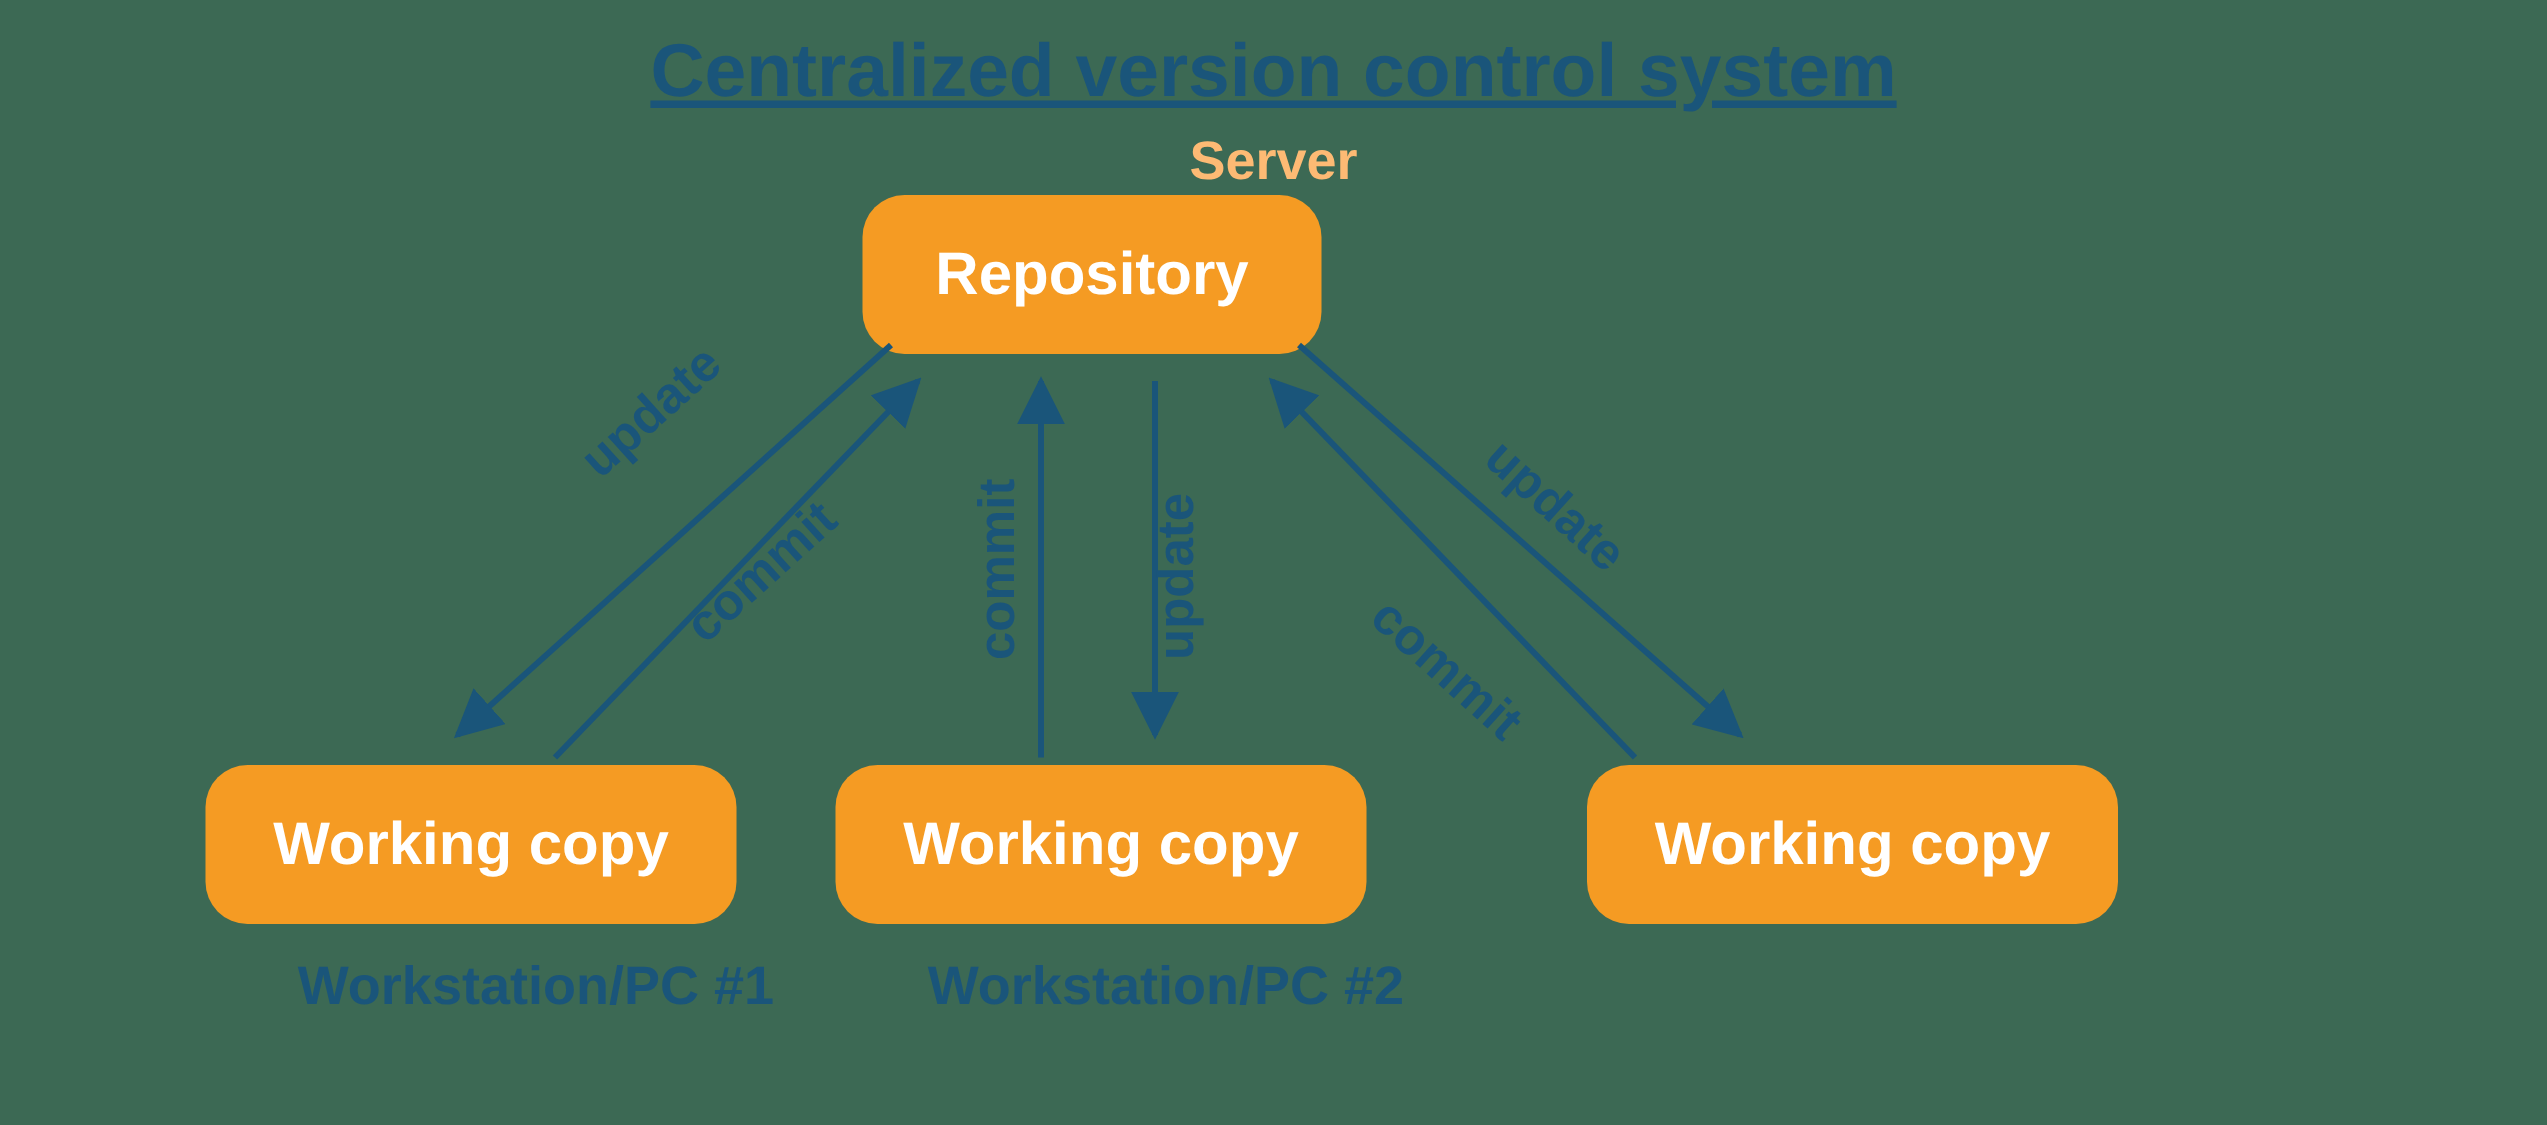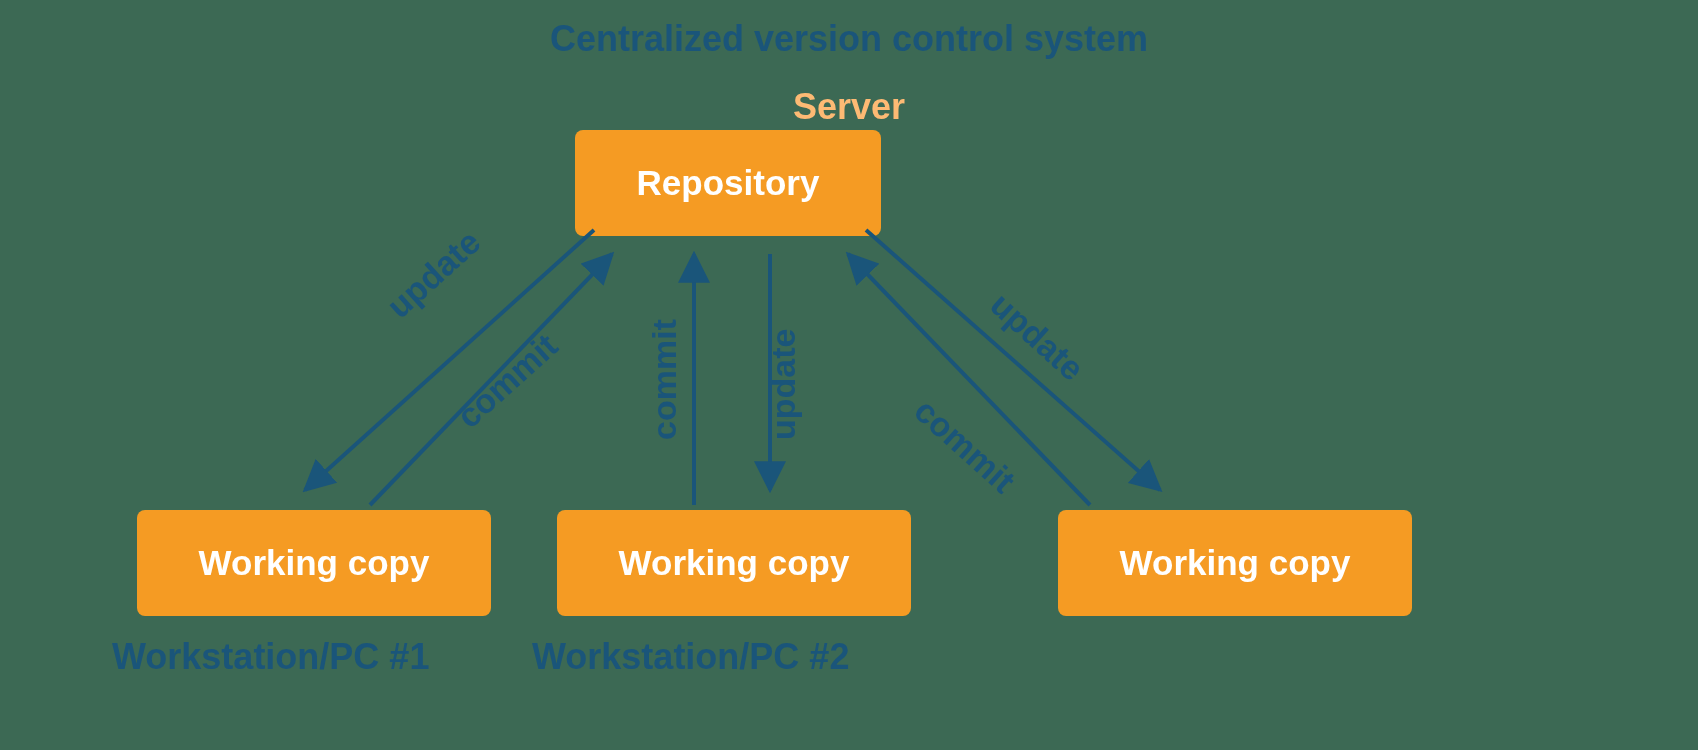--- a/index.html
+++ b/index.html
@@ -16,49 +16,50 @@
     width: 1698px;
     height: 750px;
   }
   .title {
     position: absolute;
     left: 0; right: 0;
     top: 18px;
     text-align: center;
     color: #1a557a;
     font-weight: 800;
-    font-size: 36px;
+    font-size: 50px;
+    text-decoration: underline;
   }
   .server-label {
     position: absolute;
     left: 0; right: 0;
     top: 86px;
     text-align: center;
     color: #fdba74;
     font-weight: 800;
     font-size: 36px;
   }
   .box {
     position: absolute;
     background: #f59b23;
     color: #ffffff;
     font-weight: 800;
-    border-radius: 8px;
+    border-radius: 28px;
     display: flex;
     align-items: center;
     justify-content: center;
-    font-size: 35px;
+    font-size: 40px;
     box-sizing: border-box;
   }
   .ws-label {
     position: absolute;
     color: #1a557a;
     font-weight: 800;
     font-size: 36px;
-    text-align: left;
+    text-align: right;
   }
   svg.arrows {
     position: absolute;
     left: 0; top: 0;
     width: 1698px;
     height: 750px;
     pointer-events: none;
   }
   .edge-label {
     font-family: "Segoe UI", "Helvetica Neue", Arial, sans-serif;

